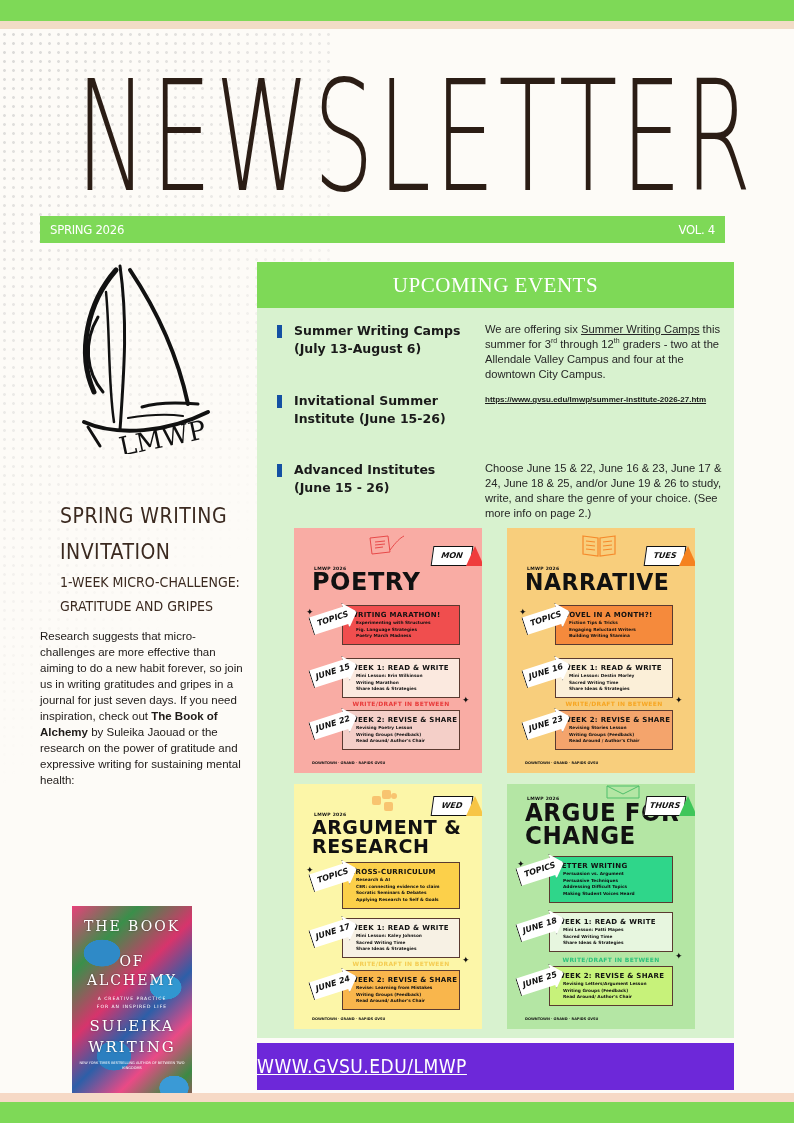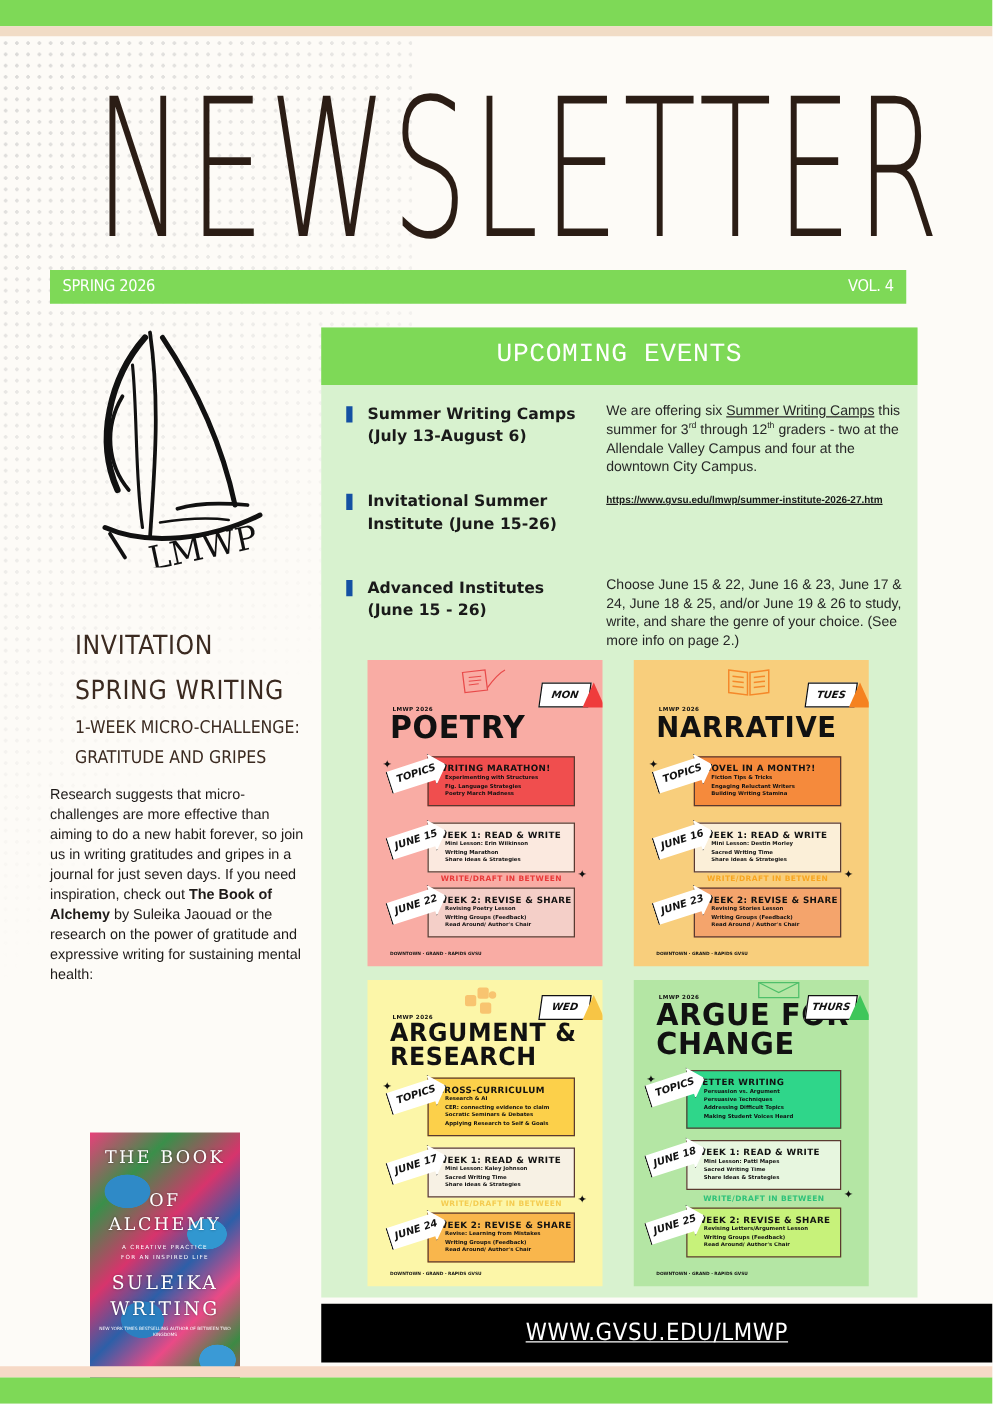--- a/index.html
+++ b/index.html
@@ -80,21 +80,21 @@
   .book .ba { font-size: 15px; line-height: 19px; letter-spacing: 2px; margin-top: 6px; text-shadow: 0 0 2px rgba(0,0,0,0.4); }
   .book .bn { font-size: 3.5px; margin-top: 4px; line-height: 5px; font-family: "DejaVu Sans", sans-serif; }
 
   
   .events-panel {
     position: absolute; left: 257px; top: 262px; width: 477px; height: 776px;
     background: #d8f2cf;
   }
   .events-header {
     height: 46px; background: #7ed957; color: #fff; text-align: center;
-    font-family: Liberation Mono, monospace;
+    font-family: Liberation Serif, serif;
     font-size: 21px; line-height: 46px; font-weight: 300; letter-spacing: 0.5px;
   }
   .event {
     position: absolute; left: 0; width: 477px;
   }
   .event-marker {
     position: absolute; left: 20px; width: 5px; height: 13px; background: #1450a3;
   }
   .event-title {
     position: absolute; left: 37px; width: 180px;
@@ -147,22 +147,22 @@
   }
   .poster .between {
     position: absolute; left: 48px; width: 118px; text-align: center;
     font-size: 6px; font-weight: 900; letter-spacing: 0.3px; line-height: 8px;
   }
   .poster .footer { position: absolute; left: 18px; bottom: 8px; font-size: 3.5px; font-weight: bold; line-height: 4px; }
   .poster .sparkle { position: absolute; font-size: 9px; line-height: 9px; color: #111; }
   .poster .deco { position: absolute; }
 
   .footer-bar {
-    position: absolute; left: 257px; top: 1043px; width: 537px; height: 47px;
-    background: #000000; text-align: center;
+    position: absolute; left: 257px; top: 1043px; width: 477px; height: 47px;
+    background: #6d28d9; text-align: left;
   }
   .footer-bar a {
     font-family: "DejaVu Sans Condensed", "DejaVu Sans", sans-serif;
     color: #fff; font-size: 19px; line-height: 47px; text-decoration: underline; letter-spacing: 0.5px;
     font-weight: 300;
   }
 </style>
 </head>
 <body>
 
@@ -188,22 +188,22 @@
       <path d="M84 145 C 100 140, 118 140, 140 142" stroke-width="3"></path>
       <path d="M26 160 C 60 175, 110 170, 150 150" stroke-width="4"></path>
       <path d="M30 165 L 42 184" stroke-width="3"></path>
       <path d="M70 156 C 95 152, 110 152, 125 154" stroke-width="2"></path>
     </g>
     <text x="60" y="186" font-family="DejaVu Serif, serif" font-size="26" fill="#111" transform="rotate(-12 100 175)">LMWP</text>
   </svg>
 </div>
 
 <div class="invite-title">
+  <div>SPRING WRITING</div>
   <div>INVITATION</div>
-  <div>SPRING WRITING</div>
 </div>
 <div class="invite-sub">
   <div>1-WEEK MICRO-CHALLENGE:</div>
   <div>GRATITUDE AND GRIPES</div>
 </div>
 
 <div class="invite-body">
   <p><span>Research suggests that micro-challenges are more effective than aiming to do a new habit forever, so join us in writing gratitudes and gripes in a journal for just seven days.  If you need inspiration, check out </span><b>The Book of Alchemy</b><span> by Suleika Jaouad or the research on the power of gratitude and expressive writing for sustaining mental health:</span></p>
 </div>
 

